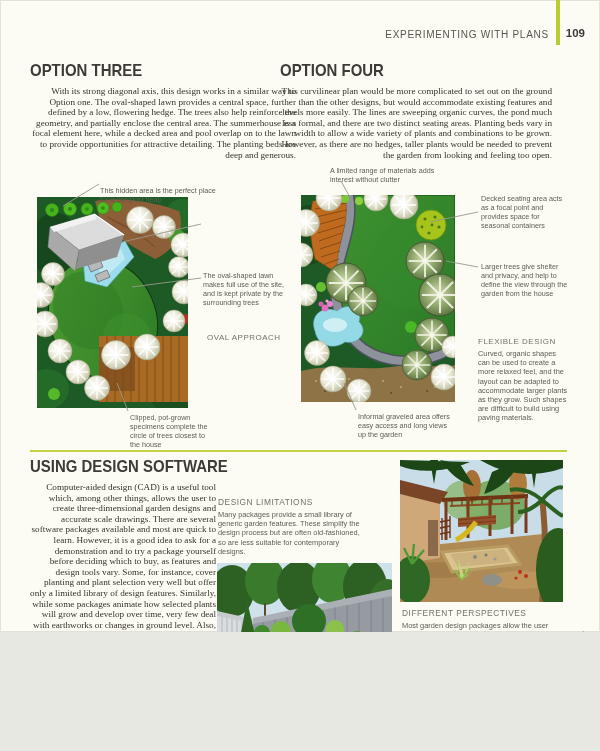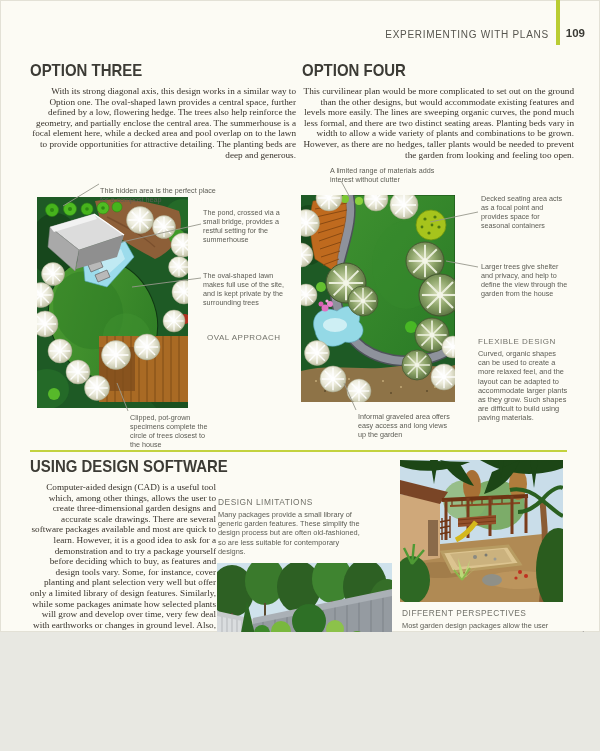--- a/index.html
+++ b/index.html
@@ -53,21 +53,21 @@
     <span class="hdr-title">EXPERIMENTING WITH PLANS</span>
     <span class="hdr-bar"></span>
     <span class="hdr-num">109</span>
   </div>
 
   <div class="sec" style="left:30px; top:61px; width:266px;">
     <h2 class="sec-h">OPTION THREE</h2>
     <div class="sec-b">With its strong diagonal axis, this design works in a similar way to Option one. The oval-shaped lawn provides a central space, further defined by a low, flowering hedge. The trees also help reinforce the geometry, and partially enclose the central area. The summerhouse is a focal element here, while a decked area and pool overlap on to the lawn to provide opportunities for attractive detailing. The planting beds are deep and generous.</div>
   </div>
 
-  <div class="sec" style="left:302px; top:61px; width:272px;">
+  <div class="sec" style="left:280px; top:61px; width:272px;">
     <h2 class="sec-h">OPTION FOUR</h2>
     <div class="sec-b">This curvilinear plan would be more complicated to set out on the ground than the other designs, but would accommodate existing features and levels more easily. The lines are sweeping organic curves, the pond much less formal, and there are two distinct seating areas. Planting beds vary in width to allow a wide variety of plants and combinations to be grown. However, as there are no hedges, taller plants would be needed to prevent the garden from looking and feeling too open.</div>
   </div>
 
   <svg class="fig" style="left:37px; top:197px;" width="151" height="211" viewBox="0 0 151 211">
     <defs>
       <radialGradient id="gTL" cx="40%" cy="40%" r="60%">
         <stop offset="0%" stop-color="#ffffff"></stop>
           <stop offset="55%" stop-color="#ecebdb"></stop>
           <stop offset="100%" stop-color="#c4c4a9"></stop>
@@ -264,21 +264,20 @@
       <line x1="201" y1="278" x2="132" y2="287"></line>
       <line x1="128" y1="411" x2="117" y2="383"></line>
       <line x1="341" y1="181" x2="353" y2="203"></line>
       <line x1="478" y1="212" x2="430" y2="222"></line>
       <line x1="478" y1="267" x2="446" y2="261"></line>
       <line x1="356" y1="410" x2="344" y2="383"></line>
     </g>
   </svg>
 
   <div class="ann" style="left:100px; top:186px; width:118px;">This hidden area is the perfect place for a compost heap</div>
-  <div class="ann" style="left:203px; top:208px; width:80px;">The pond, crossed via a small bridge, provides a restful setting for the summerhouse</div>
   <div class="ann" style="left:203px; top:271px; width:88px;">The oval-shaped lawn makes full use of the site, and is kept private by the surrounding trees</div>
   <div class="ann" style="left:130px; top:413px; width:78px;">Clipped, pot-grown specimens complete the circle of trees closest to the house</div>
   <div class="cap" style="left:207px; top:333px; width:98px;">
     <div class="cap-t">OVAL APPROACH</div>
   </div>
 
   <div class="ann" style="left:298px; top:166px; width:122px;margin-left:32px;">A limited range of materials adds interest without clutter</div>
   <div class="ann" style="left:481px; top:262px; width:88px;">Larger trees give shelter and privacy, and help to define the view through the garden from the house</div>
   <div class="ann" style="left:481px; top:194px; width:84px;">Decked seating area acts as a focal point and provides space for seasonal containers</div>
   <div class="ann" style="left:358px; top:412px; width:96px;">Informal graveled area offers easy access and long views up the garden</div>

